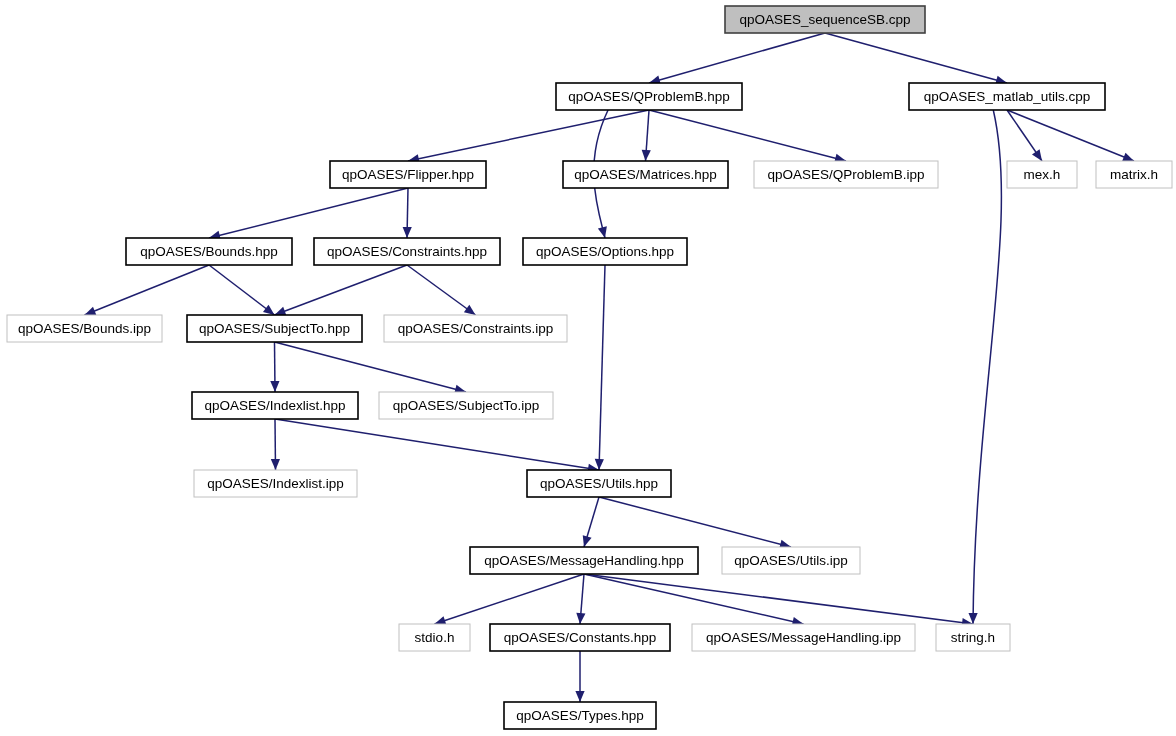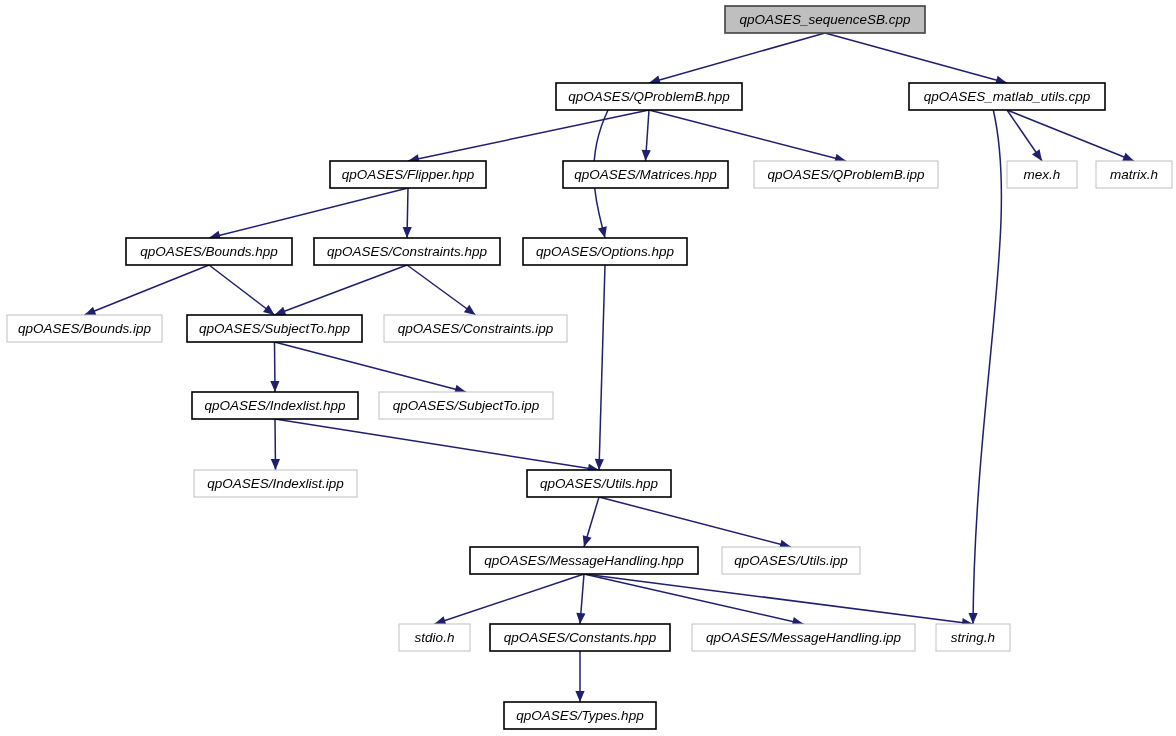--- a/index.html
+++ b/index.html
@@ -11,21 +11,20 @@
   body {
     width: 1176px;
     height: 736px;
     font-family: "Liberation Sans", sans-serif;
     overflow: hidden;
   }
   #graph-root {
     position: relative;
     width: 980px;
     height: 736px;
-    font-style: italic;
   }
   svg#depgraph {
     display: block;
     width: 1176px;
     height: 736px;
   }
   .node-box {
     fill: #ffffff;
     stroke: #c0c0c0;
     stroke-width: 1;

